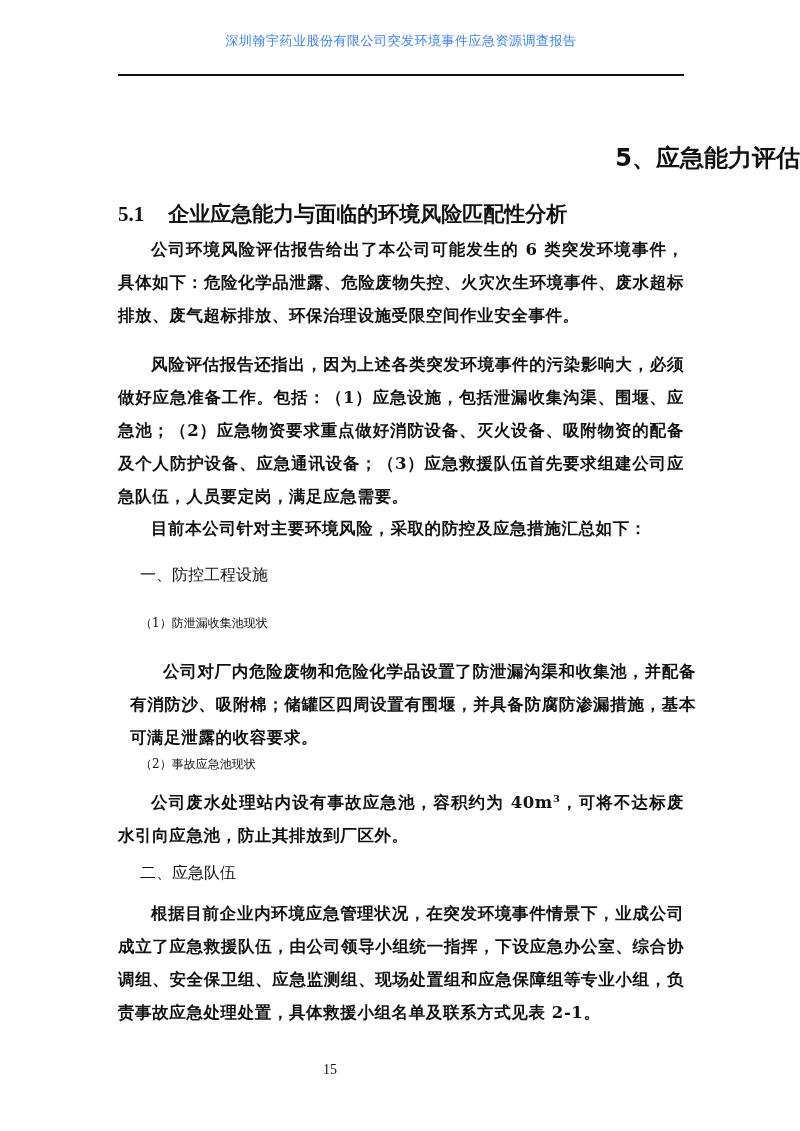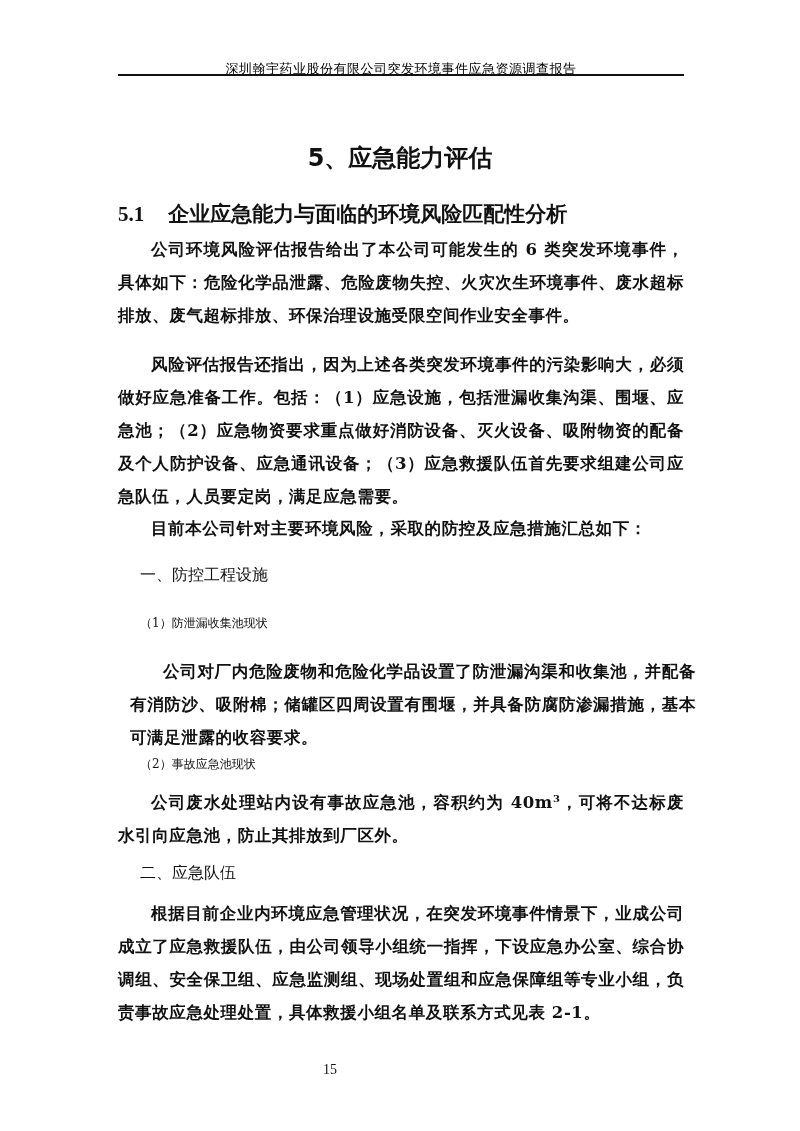--- a/index.html
+++ b/index.html
@@ -1,22 +1,22 @@
 <!DOCTYPE html>
 <html><head>
   <meta charset="utf-8">
   <style>
     html, body { margin: 0; padding: 0; background: #ffffff; }
     body { width: 800px; height: 1131px; position: relative; overflow: hidden;
            font-family: "DejaVu Serif", "Liberation Serif", serif; color: #111; }
-    .page-header { position: absolute; left: 118px; top: 60px; width: 566px; text-align: center;
-                   font-size: 13px; color: #000000; letter-spacing: 0.5px; }
+    .page-header { position: absolute; left: 118px; top: 32px; width: 566px; text-align: center;
+                   font-size: 13px; color: #3b82f6; letter-spacing: 0.5px; }
     .header-rule { position: absolute; left: 118px; top: 74px; width: 566px; height: 0;
                    border-top: 2px solid #111; }
-    .chapter-title { position: absolute; left: 0; width: 800px; top: 142px; text-align: center;
+    .chapter-title { position: absolute; left: 0; width: 800px; top: 142px; text-align: right;
                      font-family: "DejaVu Sans", "Liberation Sans", sans-serif; font-weight: bold; font-size: 24px; }
     .section-title { position: absolute; left: 118px; top: 200px; font-family: "DejaVu Sans", "Liberation Sans", sans-serif;
                      font-weight: bold; font-size: 21px; }
     .section-title .num { font-family: "Liberation Serif", serif; margin-right: 24px; }
     .para { position: absolute; left: 118px; width: 566px; font-size: 16.5px; line-height: 33px;
             text-align: justify; text-indent: 33px; letter-spacing: 0.6px; font-weight: bold; }
     .subhead-bold { position: absolute; left: 140px; font-family: "DejaVu Sans", "Liberation Sans", sans-serif;
                     font-weight: normal; font-size: 16px; }
     .subhead { position: absolute; left: 140px; font-size: 12px; }
     .page-number { position: absolute; left: 0; width: 660px; top: 1062px; text-align: center;

